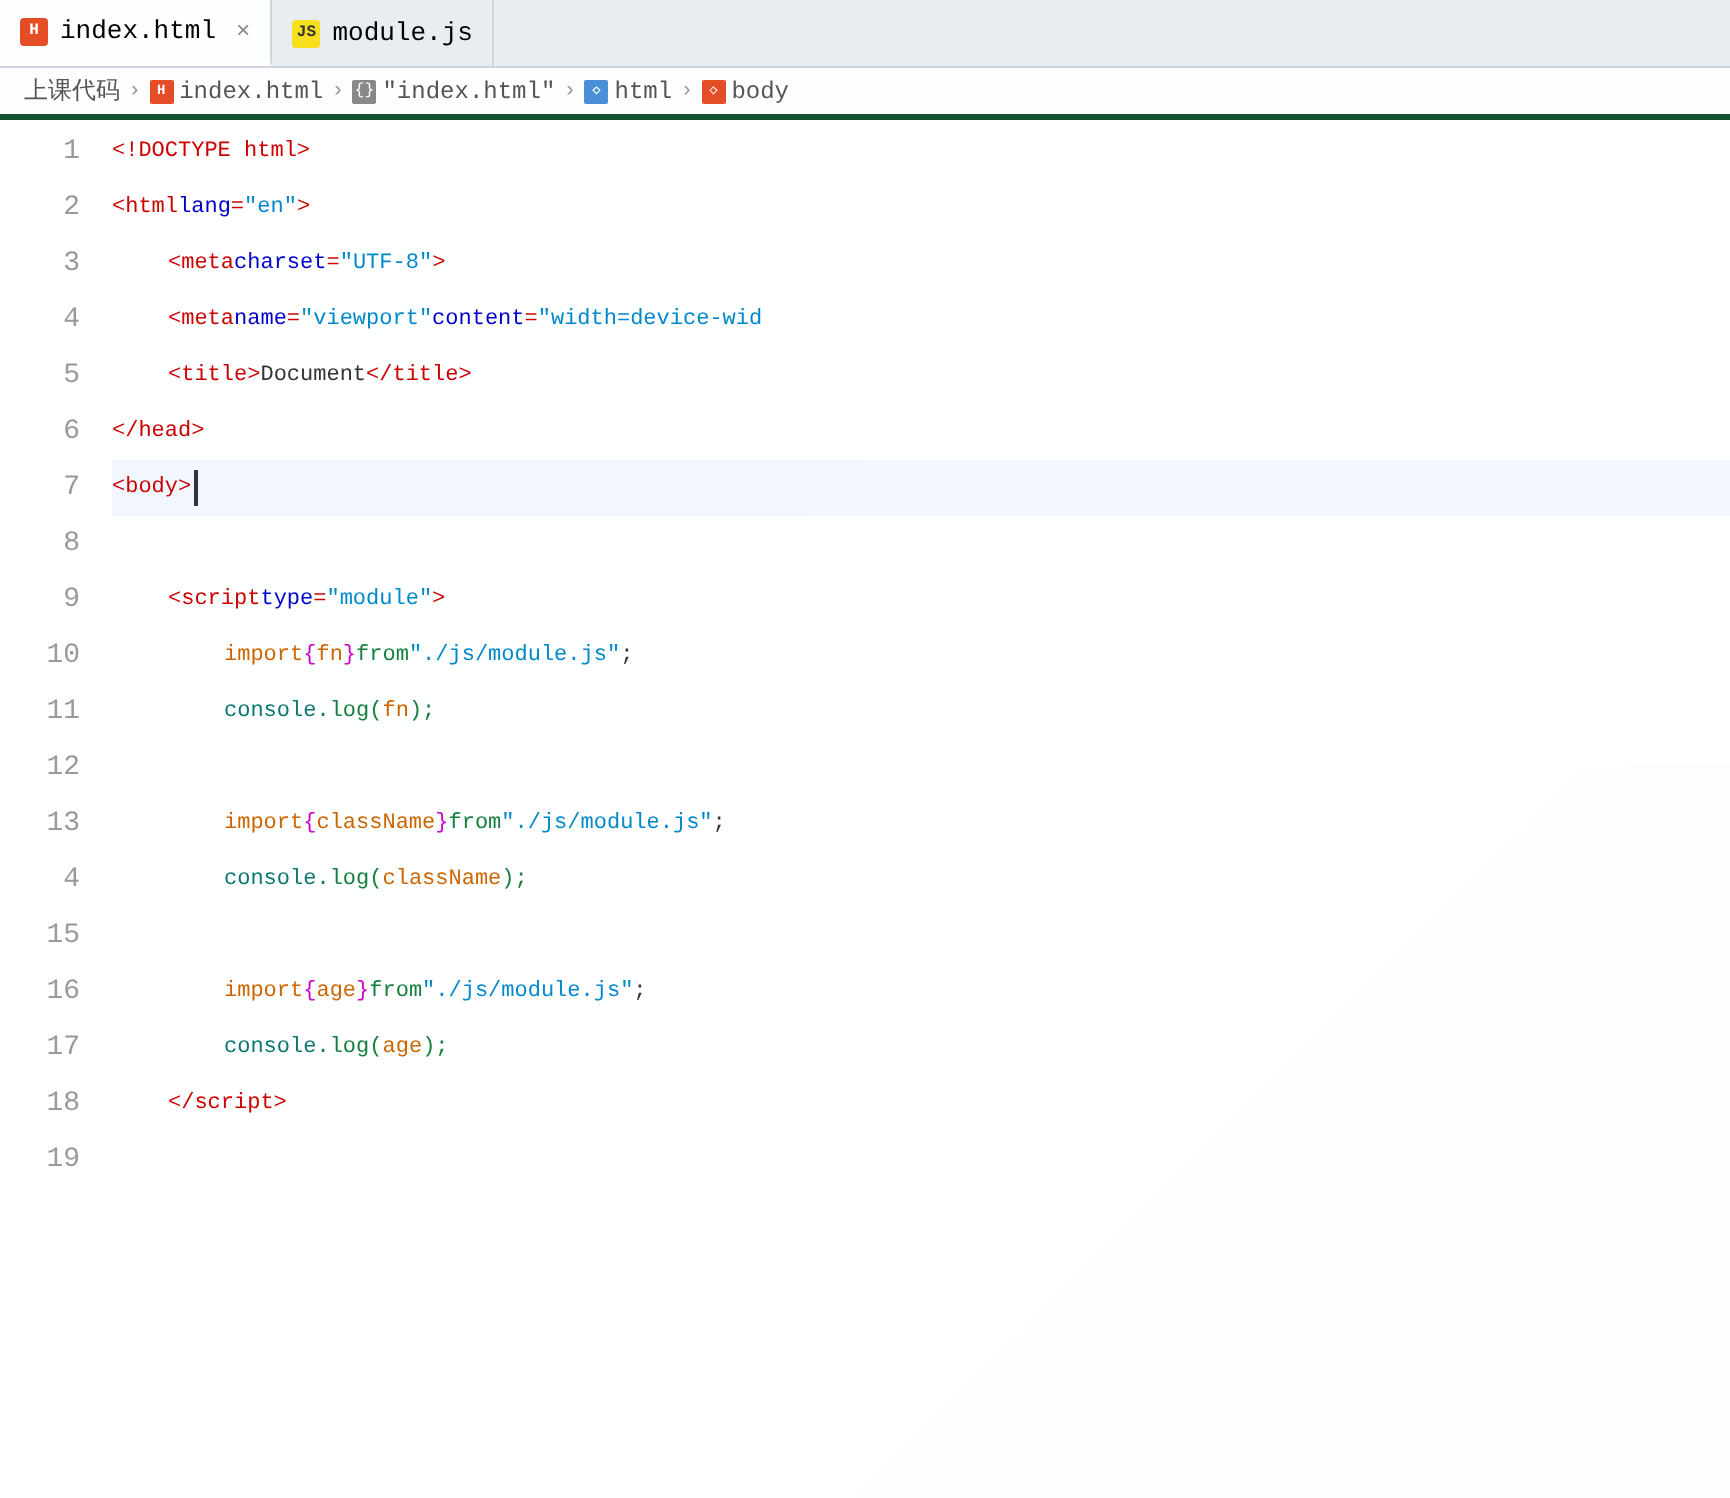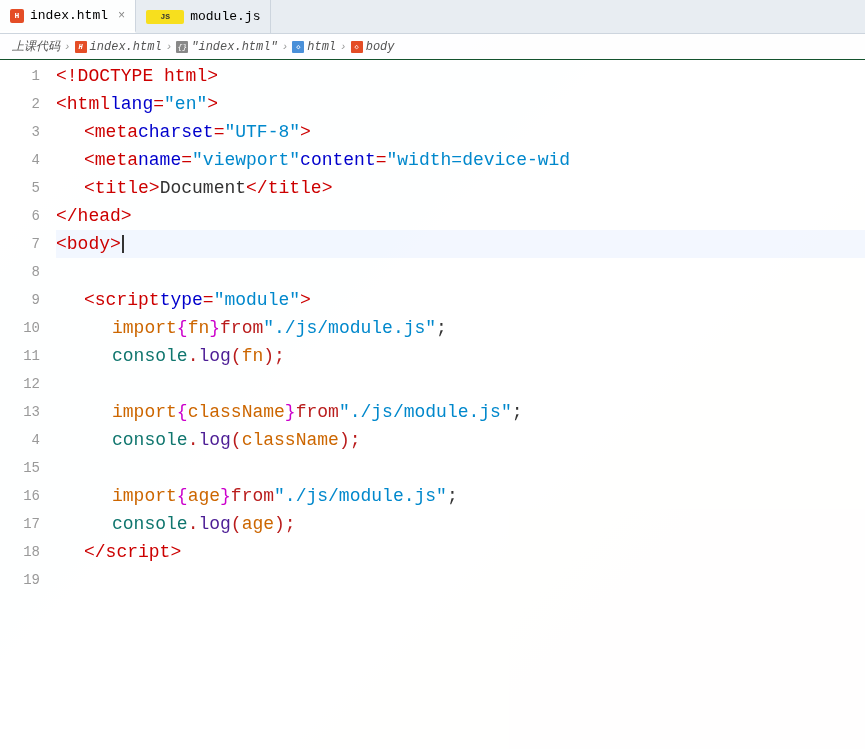--- a/index.html
+++ b/index.html
@@ -62,21 +62,21 @@
       border-radius: 2px;
       display: flex;
       align-items: center;
       justify-content: center;
       color: white;
       font-size: 8px;
       font-weight: bold;
     }
 
     .tab-icon-js {
-      width: 38px;
+      width: 14px;
       height: 14px;
       background: #f7df1e;
       border-radius: 2px;
       display: flex;
       align-items: center;
       justify-content: center;
       color: #333;
       font-size: 8px;
       font-weight: bold;
     }
@@ -89,25 +89,24 @@
     }
 
     
     .breadcrumb {
       display: flex;
       align-items: center;
       padding: 4px 12px;
       font-size: 12px;
       color: #555;
       background: rgba(255,255,255,0.7);
-      border-bottom: 1px solid #14532d;
+      border-bottom: 3px solid #14532d;
       height: 26px;
       gap: 4px;
       flex-shrink: 0;
-      font-style: italic;
     }
 
     .breadcrumb-sep {
       color: #999;
       font-size: 11px;
     }
 
     .breadcrumb-item {
       display: flex;
       align-items: center;
@@ -206,21 +205,21 @@
       flex: 1;
       overflow-x: auto;
       padding-top: 2px;
       padding-left: 4px;
     }
 
     .code-line {
       height: 28px;
       display: flex;
       align-items: center;
-      font-size: 18px;
+      font-size: 11px;
       white-space: nowrap;
       position: relative;
     }
 
     .code-line.active-line {
       background: rgba(100,150,255,0.08);
     }
 
     
     .cursor {
@@ -241,23 +240,23 @@
     
     .t-tag { color: #cc0000; }         
     .t-attr { color: #0000cc; }        
     .t-string { color: #0088cc; }      
     .t-text { color: #333; }           
     .t-keyword { color: #cc6600; }     
     .t-brace { color: #cc00cc; }        
     .t-path { color: #0088cc; }        
     .t-semi { color: #333; }
     .t-console { color: #0f766e; }
-    .t-log { color: #4c1d95; }
+    .t-log { color: #15803d; }
     .t-fn { color: #cc6600; }
-    .t-plain { color: #b91c1c; }
+    .t-plain { color: #15803d; }
 
     .indent1 { padding-left: 28px; text-align: right; }
     .indent2 { padding-left: 56px; }
 
   </style>
 </head>
 <body>
 
 <div class="bg-overlay"></div>
 

